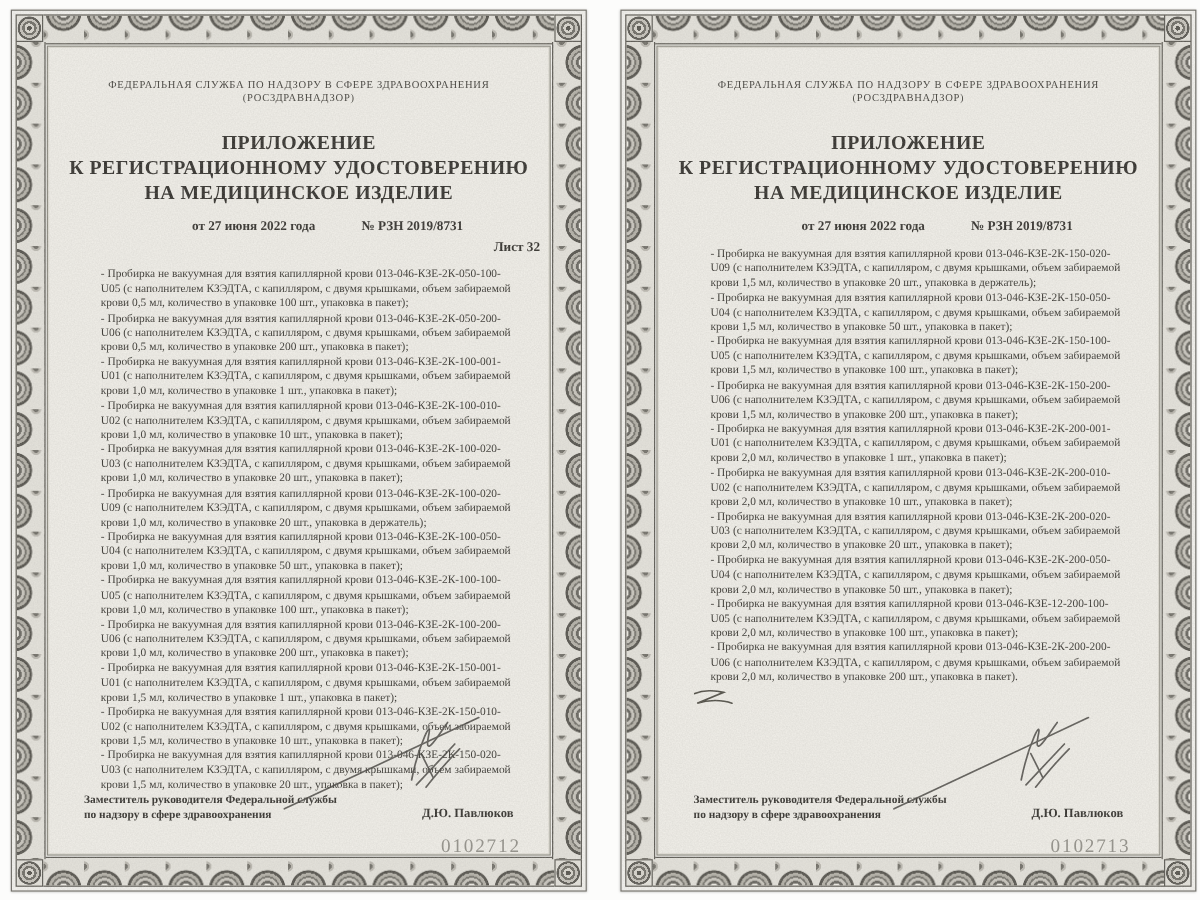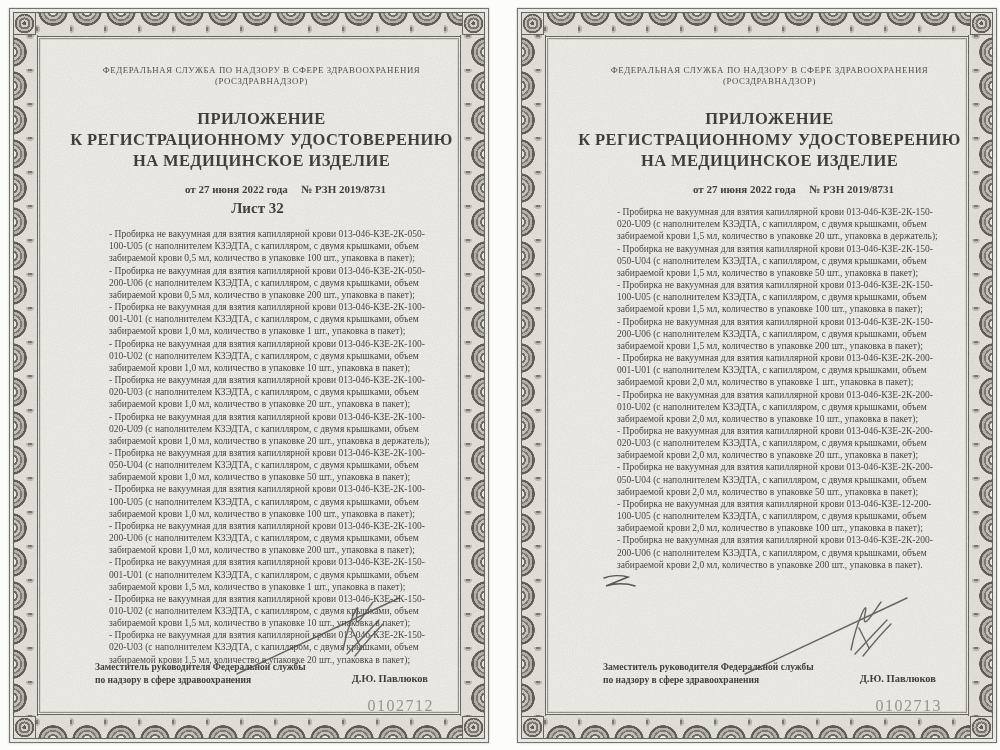--- a/index.html
+++ b/index.html
@@ -63,39 +63,39 @@
   .corner.bl{bottom:3px;left:3px;} .corner.br{bottom:3px;right:3px;}
 
   
   .paper{
     position:absolute;inset:29px;
     background:#f1efe9;
     border:1px solid #8b897f;
     box-shadow:inset 0 0 0 1px #dedbd2;
   }
   .grain{position:absolute;inset:0;width:100%;height:100%;opacity:.38;pointer-events:none;z-index:5;}
-  .content{position:absolute;inset:0;z-index:2;color:#34322e;margin-left:25px;}
+  .content{position:absolute;inset:0;z-index:2;color:#34322e;}
 
   .agency{
     text-align:center;margin-top:26px;
     font-size:8.8px;letter-spacing:.6px;line-height:1.3;color:#3c3a35;
   }
   .title{
     text-align:center;margin-top:20px;
     font-weight:bold;font-size:16.5px;line-height:1.28;
     letter-spacing:.4px;color:#2c2a26;
   }
   .date-row{
     display:flex;justify-content:space-between;
     margin-top:12px;padding:0 72px 0 120px;
     font-weight:bold;font-size:11px;color:#2c2a26;
   }
   .sheet{
-    text-align:center;padding-right:8px;margin-top:5px;
-    font-weight:bold;font-size:15px;color:#2c2a26;
+    text-align:right;padding-right:8px;margin-top:5px;
+    font-weight:bold;font-size:11px;color:#2c2a26;
   }
   .entries{margin-top:11px;padding:0 26px 0 44px;}
   .entry{
     margin:0;font-size:9.5px;line-height:1.28;color:#33312c;
     text-align:left;
   }
   .end-mark{margin:3px 0 0 2px;}
   .footer{
     position:absolute;left:30px;right:30px;bottom:26px;
     display:flex;justify-content:space-between;align-items:flex-end;

